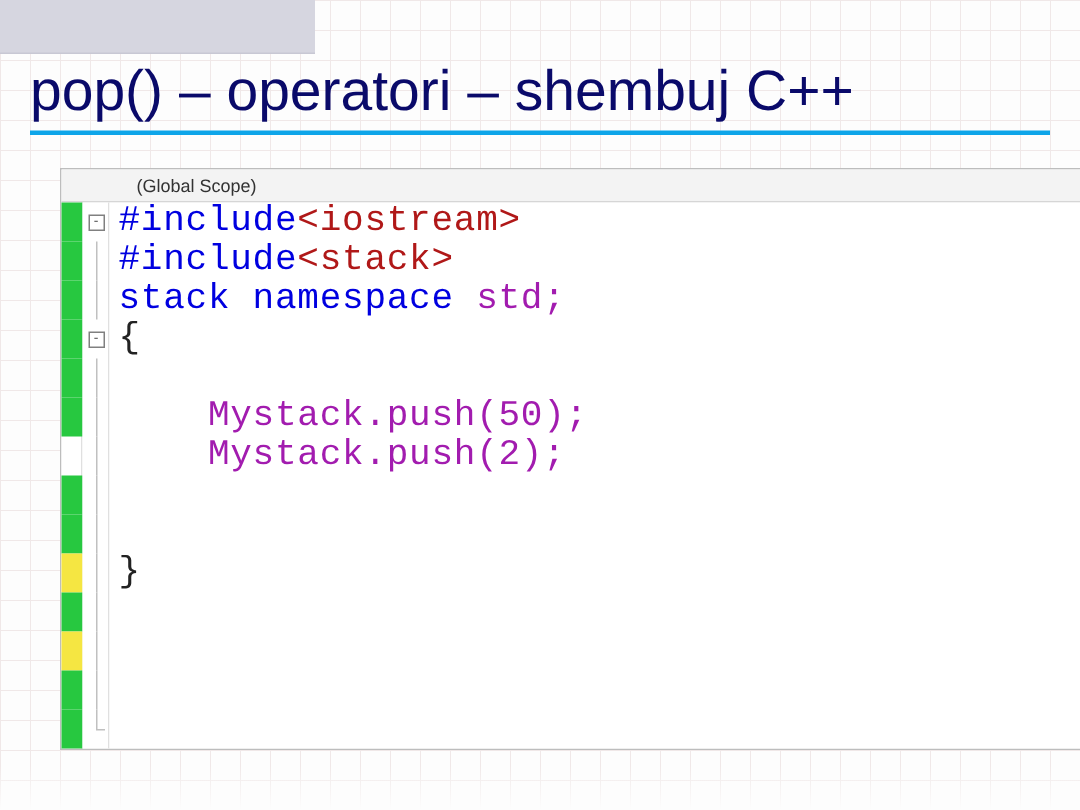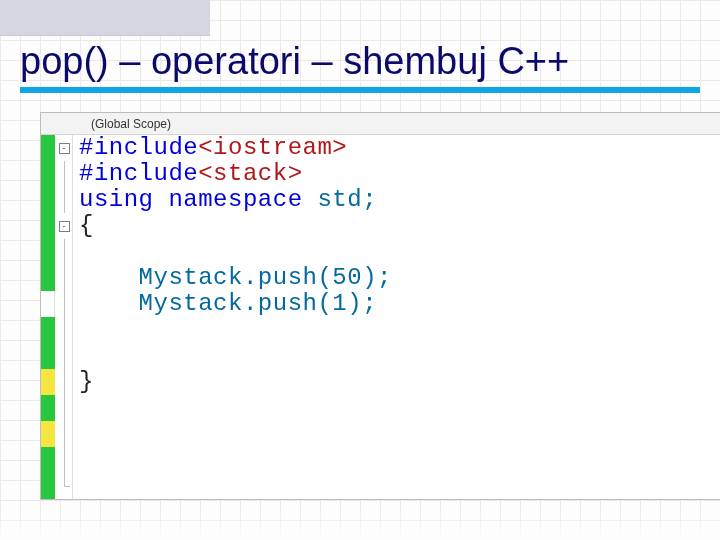--- a/index.html
+++ b/index.html
@@ -23,21 +23,21 @@
     background: #d6d6e0;
     border-bottom: 1px solid #c8c8d4;
   }
   .title {
     position: absolute;
     top: 40px;
     left: 20px;
     right: 20px;
     font-size: 38px;
     color: #0a0a6a;
-    border-bottom: 6px solid #0ea5e9;
+    border-bottom: 3px solid #0ea5e9;
     padding-bottom: 4px;
     font-family: Verdana, Geneva, sans-serif;
     font-weight: 400;
   }
   .editor {
     position: absolute;
     top: 112px;
     left: 40px;
     width: 704px;
     background: #ffffff;
@@ -127,21 +127,21 @@
     left: 50%;
     top: 50%;
     width: 6px;
     height: 1px;
     background: #c0c0c0;
   }
   .code-line { height: 26px; white-space: pre; }
   .kw-blue { color: #0000e0; }
   .kw-preproc { color: #0000e0; }
   .angle { color: #b01818; }
-  .ident { color: #0369a1; }
+  .ident { color: #a21caf; }
   .brace { color: #222; }
   .body-bottom-fade {
     position: absolute;
     left: 0; right: 0; bottom: 0;
     height: 30px;
     background: linear-gradient(to bottom, rgba(255,255,255,0), #fdfdfd);
   }
 </style>
 </head>
 <body>
@@ -187,25 +187,25 @@
         <div class="fold-cell fold-line-v"></div>
         <div class="fold-cell fold-line-v"></div>
         <div class="fold-cell fold-line-v"></div>
         <div class="fold-cell fold-line-v"></div>
         <div class="fold-cell fold-line-v"></div>
         <div class="fold-cell fold-line-corner"></div>
       </div>
     <div class="code-area" id="code-col">
         <div class="code-line"><span class="kw-preproc">#include</span><span class="angle">&lt;iostream&gt;</span></div>
         <div class="code-line"><span class="kw-preproc">#include</span><span class="angle">&lt;stack&gt;</span></div>
-        <div class="code-line"><span class="kw-blue">using namespace </span><span class="ident">std</span><span class="ident">;</span></div>
+        <div class="code-line"><span class="kw-blue">stack namespace </span><span class="ident">std</span><span class="ident">;</span></div>
         <div class="code-line"><span class="brace">{</span></div>
         <div class="code-line"><span class="ident"></span></div>
         <div class="code-line"><span class="ident">    Mystack.push(50);</span></div>
-        <div class="code-line"><span class="ident">    Mystack.push(1);</span></div>
+        <div class="code-line"><span class="ident">    Mystack.push(2);</span></div>
         <div class="code-line"><span class="ident"></span></div>
         <div class="code-line"><span class="ident"></span></div>
         <div class="code-line"><span class="brace">}</span></div>
       </div>
   </div>
 </div>
 
 <div class="body-bottom-fade"></div>
 
 </body></html>

